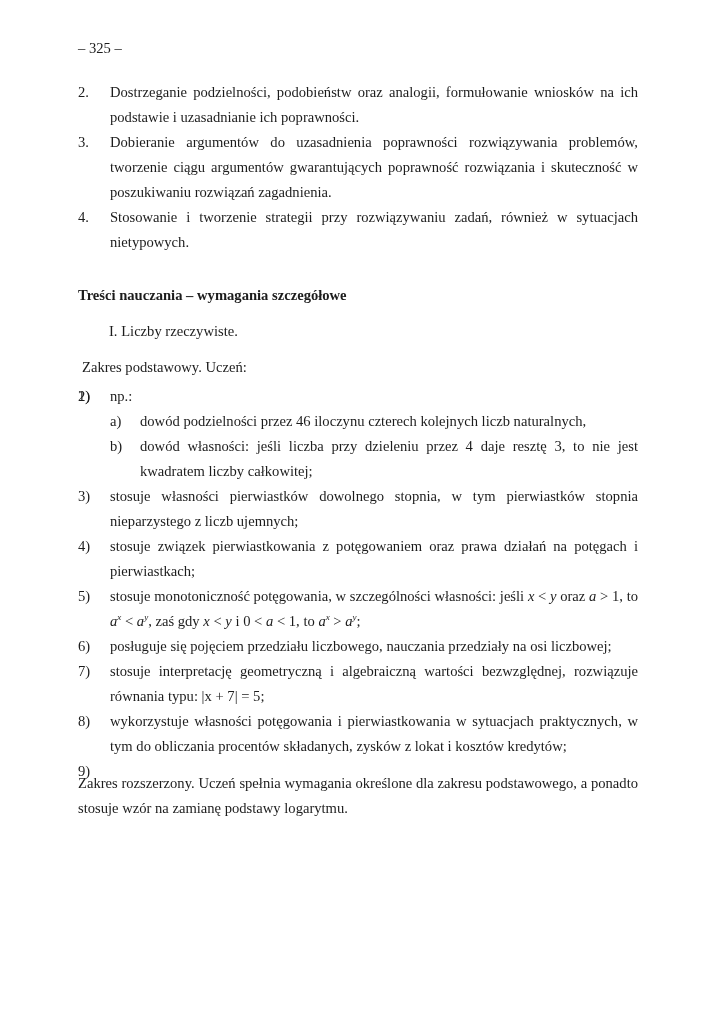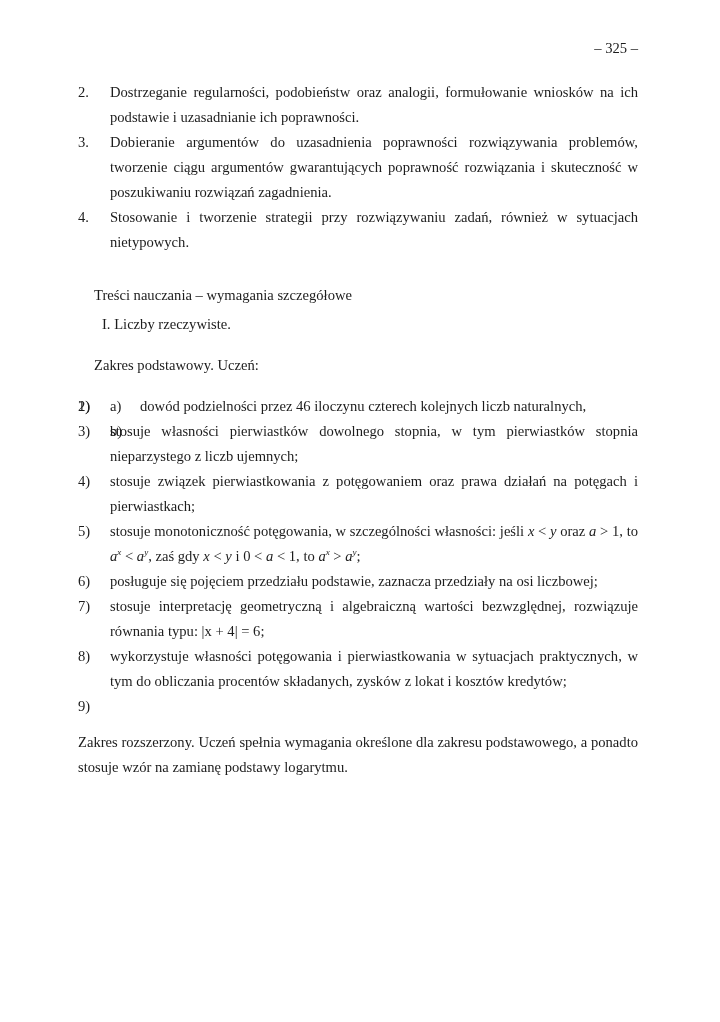--- a/index.html
+++ b/index.html
@@ -9,21 +9,21 @@
     background: #ffffff;
     color: #1c1c1c;
     font-family: "Liberation Serif", "DejaVu Serif", serif;
     font-size: 14.6px;
     line-height: 25px;
     box-sizing: border-box;
     padding: 36px 82px 0 78px;
     overflow: hidden;
   }
   .page-number {
-    text-align: right;
+    text-align: left;
     margin-bottom: 19px;
   }
   ol.doclist {
     list-style: none;
     margin: 0;
     padding: 0;
   }
   .doclist > li {
     position: relative;
     padding-left: 32px;
@@ -45,49 +45,49 @@
     text-align: justify;
   }
   .sublist .marker {
     position: absolute;
     left: 0;
     top: 0;
   }
   .np-line { display: block; }
   h2.content-heading {
     font-size: inherit;
-    font-weight: normal;
-    margin: 28px 0 0 16px;
+    font-weight: bold;
+    margin: 28px 0 0 0;
   }
   p.subheading {
-    margin: 4px;
+    margin: 11px;
     text-indent: 20px;
     font-family: Liberation Serif, serif;
   }
-  p.scope-label { margin: 16px; }
+  p.scope-label { margin: 4px; }
   p.extended {
-    margin: 36px 0 0 0;
+    margin: 12px 0 0 0;
     text-align: justify;
   }
   .i { font-style: italic; }
   sup {
     font-size: 0.62em;
     line-height: 0;
     vertical-align: super;
   }
 </style>
 </head>
 <body>
 
 <div class="page-number">– 325 –</div>
 
 <ol class="doclist">
   <li>
     <span class="marker">2.</span>
-    <span>Dostrzeganie regularności, podobieństw oraz analogii, formułowanie wniosków na ich podstawie i uzasadnianie ich poprawności.</span>
+    <span>Dostrzeganie podzielności, podobieństw oraz analogii, formułowanie wniosków na ich podstawie i uzasadnianie ich poprawności.</span>
   </li>
   <li>
     <span class="marker">3.</span>
     <span>Dobieranie argumentów do uzasadnienia poprawności rozwiązywania problemów, tworzenie ciągu argumentów gwarantujących poprawność rozwiązania i skuteczność w poszukiwaniu rozwiązań zagadnienia.</span>
   </li>
   <li>
     <span class="marker">4.</span>
     <span>Stosowanie i tworzenie strategii przy rozwiązywaniu zadań, również w sytuacjach nietypowych.</span>
   </li>
 </ol>
@@ -95,49 +95,51 @@
 <h2 class="content-heading">Treści nauczania – wymagania szczegółowe</h2>
 <p class="subheading">I. Liczby rzeczywiste.</p>
 <p class="scope-label">Zakres podstawowy. Uczeń:</p>
 
 <ol class="doclist">
   <li>
     <span class="marker">1)</span>
   </li>
   <li>
     <span class="marker">2)</span>
+    <span class="np-line">np.:</span>
     <ol class="sublist">
       <li>
         <span class="marker">a)</span>
         <span>dowód podzielności przez 46 iloczynu czterech kolejnych liczb naturalnych,</span>
       </li>
       <li>
         <span class="marker">b)</span>
+        <span>dowód własności: jeśli liczba przy dzieleniu przez 4 daje resztę 3, to nie jest kwadratem liczby całkowitej;</span>
       </li>
     </ol>
   </li>
   <li>
     <span class="marker">3)</span>
     <span>stosuje własności pierwiastków dowolnego stopnia, w tym pierwiastków stopnia nieparzystego z liczb ujemnych;</span>
   </li>
   <li>
     <span class="marker">4)</span>
     <span>stosuje związek pierwiastkowania z potęgowaniem oraz prawa działań na potęgach i pierwiastkach;</span>
   </li>
   <li>
     <span class="marker">5)</span>
     <span><span>stosuje monotoniczność potęgowania, w szczególności własności: jeśli </span><span class="i">x</span><span> &lt; </span><span class="i">y</span><span> oraz </span><span class="i">a</span><span> &gt; 1, to </span><span class="i">a</span><sup class="i">x</sup><span> &lt; </span><span class="i">a</span><sup class="i">y</sup><span>, zaś gdy </span><span class="i">x</span><span> &lt; </span><span class="i">y</span><span> i 0 &lt; </span><span class="i">a</span><span> &lt; 1, to </span><span class="i">a</span><sup class="i">x</sup><span> &gt; </span><span class="i">a</span><sup class="i">y</sup><span>;</span></span>
   </li>
   <li>
     <span class="marker">6)</span>
-    <span>posługuje się pojęciem przedziału podstawie, zaznacza przedziały na osi liczbowej;</span>
+    <span>posługuje się pojęciem przedziału liczbowego, nauczania przedziały na osi liczbowej;</span>
   </li>
   <li>
     <span class="marker">7)</span>
-    <span>stosuje interpretację geometryczną i algebraiczną wartości bezwzględnej, rozwiązuje równania typu: |x + 4| = 6;</span>
+    <span>stosuje interpretację geometryczną i algebraiczną wartości bezwzględnej, rozwiązuje równania typu: |x + 7| = 5;</span>
   </li>
   <li>
     <span class="marker">8)</span>
     <span>wykorzystuje własności potęgowania i pierwiastkowania w sytuacjach praktycznych, w tym do obliczania procentów składanych, zysków z lokat i kosztów kredytów;</span>
   </li>
   <li>
     <span class="marker">9)</span>
   </li>
 </ol>
 

